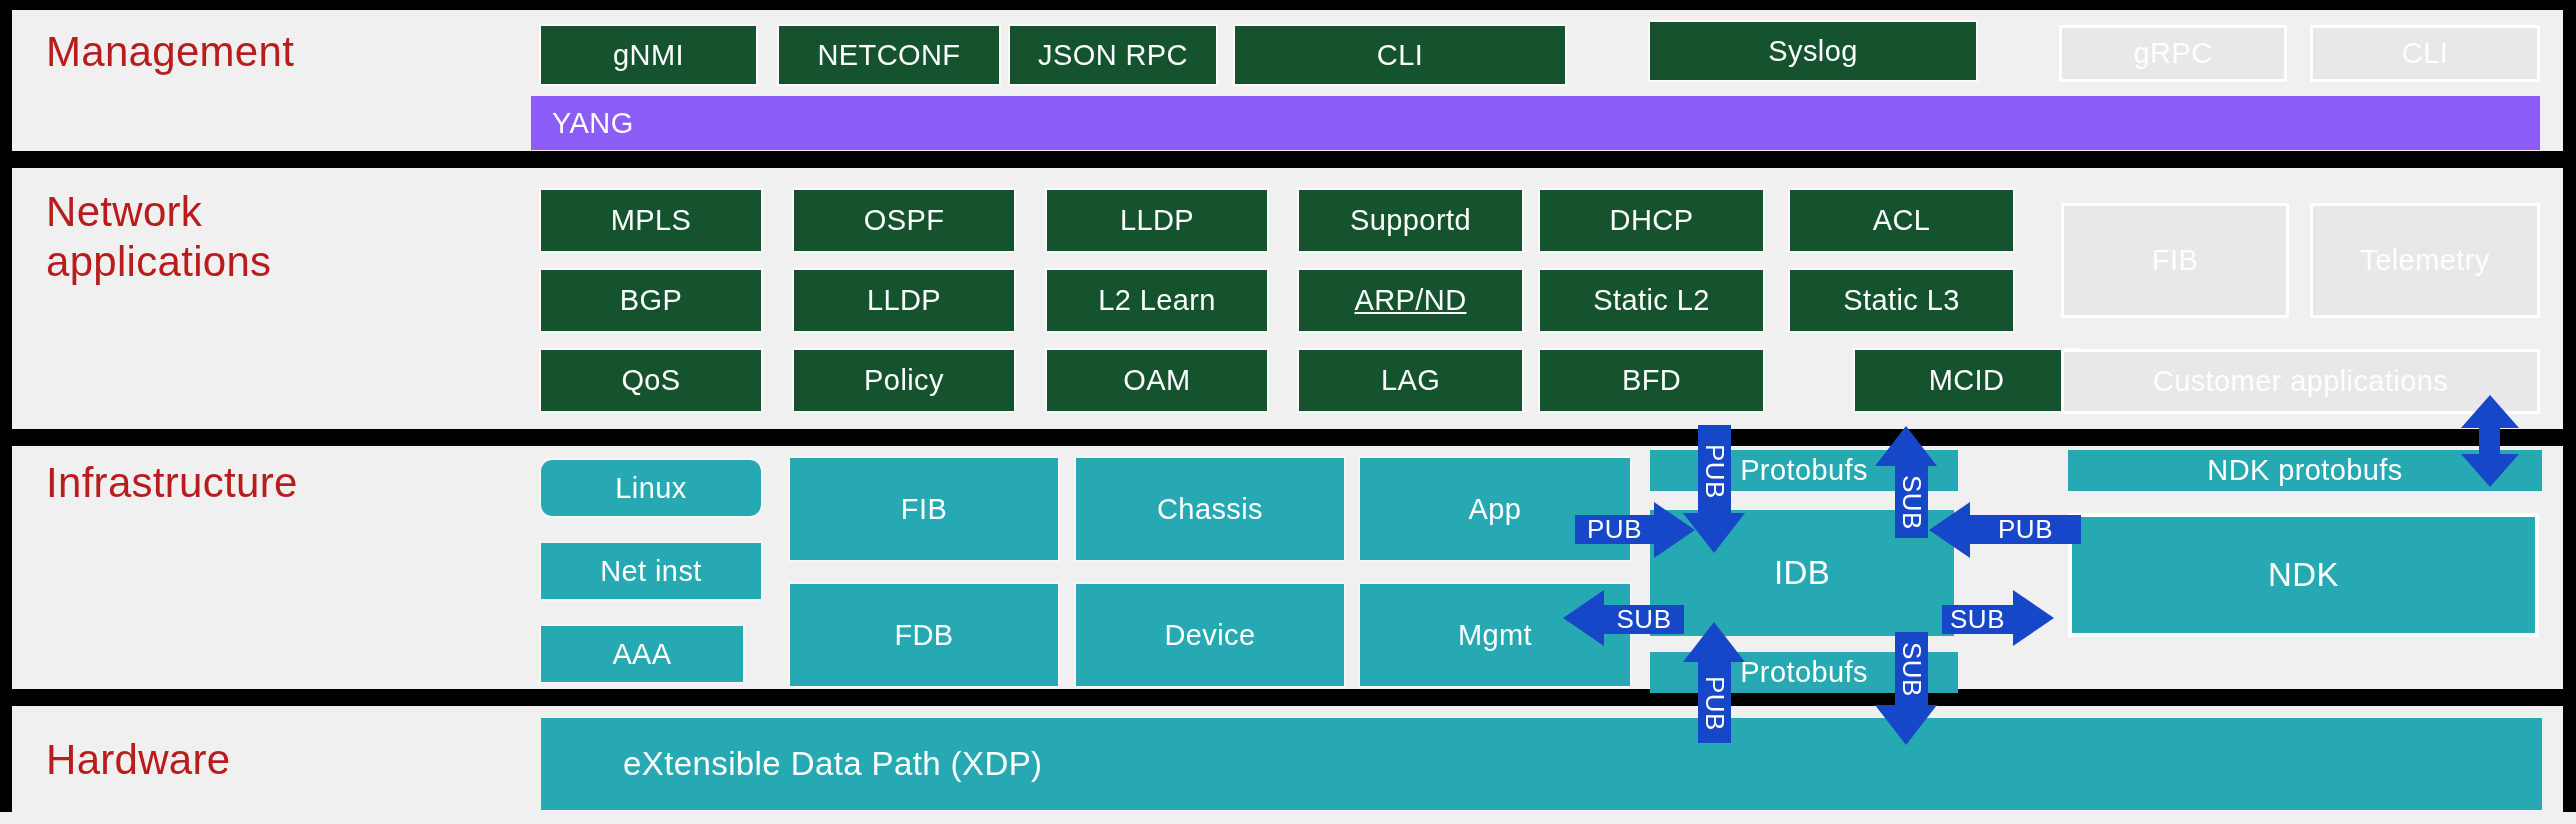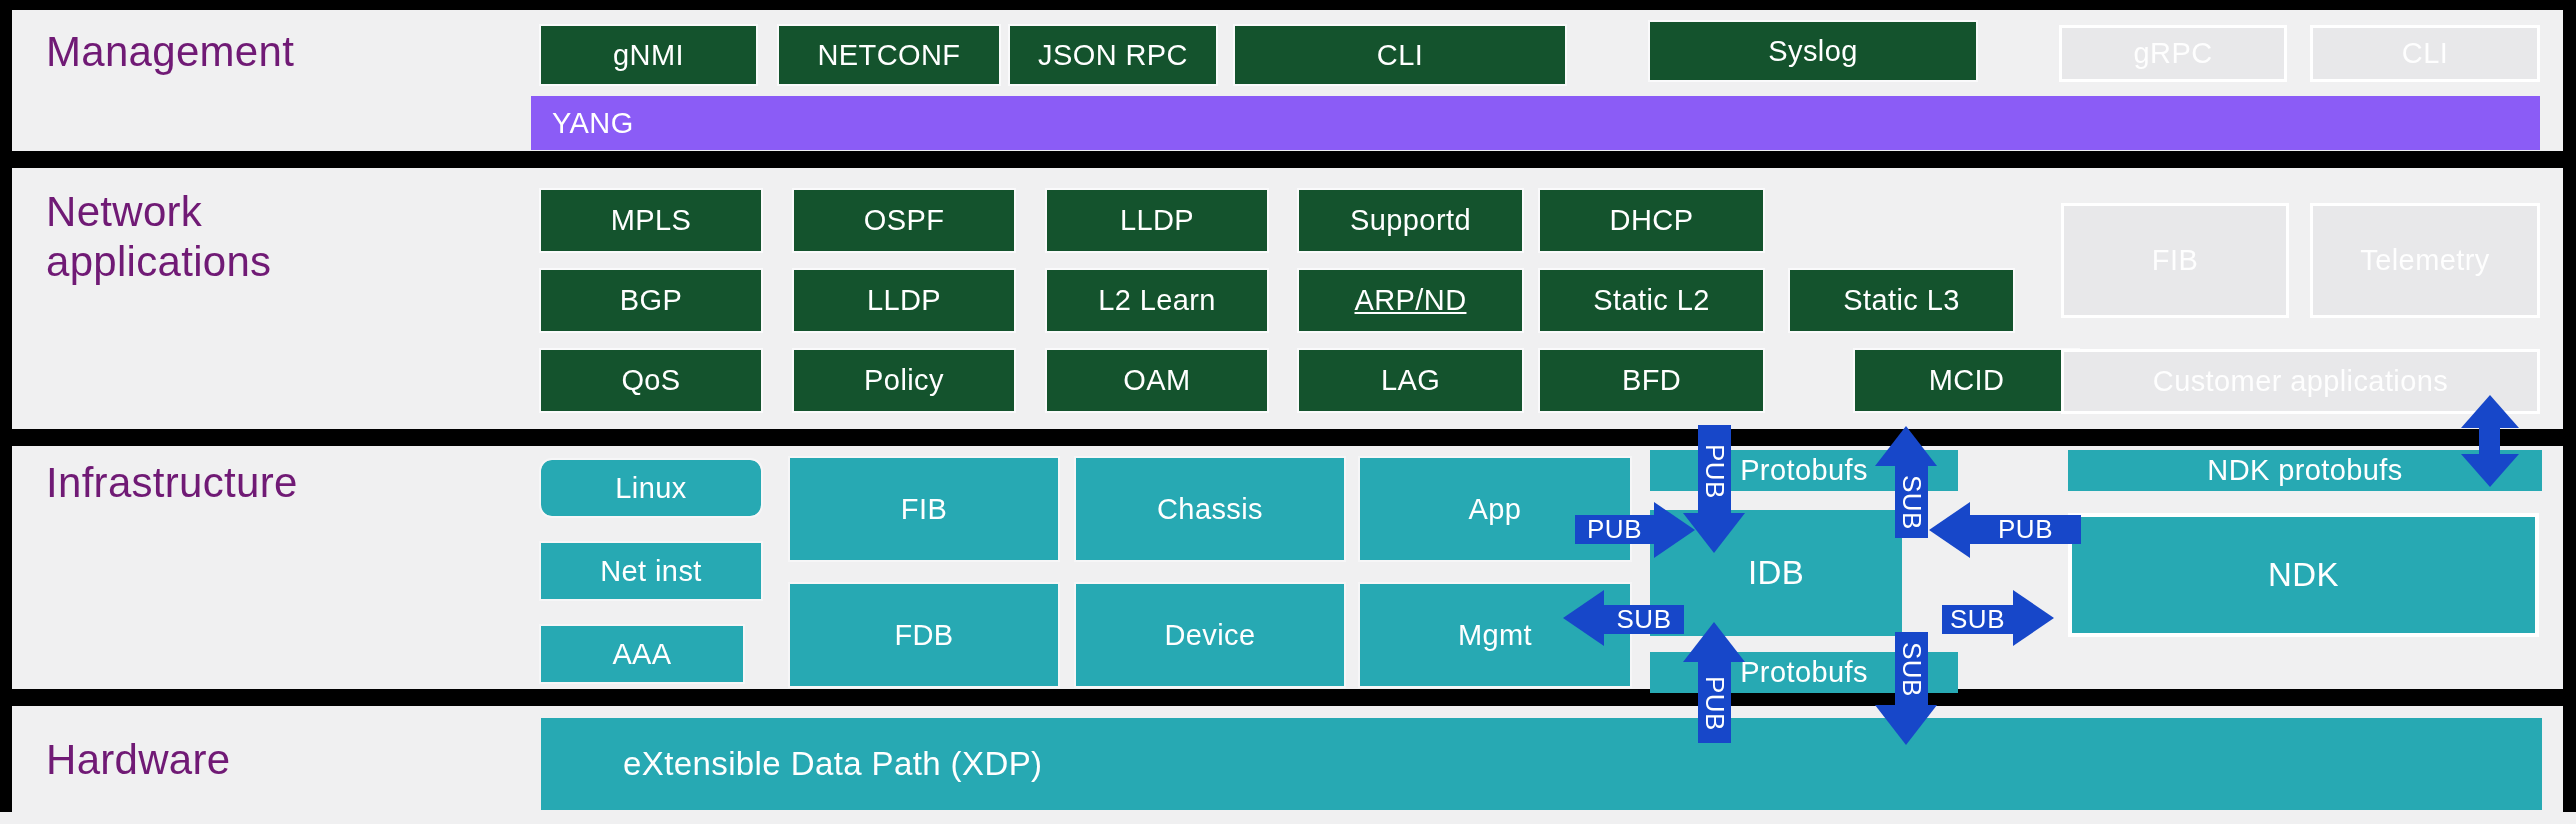--- a/index.html
+++ b/index.html
@@ -9,21 +9,21 @@
   }
   .bar{position:absolute;background:#000;z-index:1;}
   .box{position:absolute;display:flex;align-items:center;justify-content:center;
        color:#ffffff;font-size:29px;letter-spacing:0.4px;z-index:2;box-sizing:border-box;}
   .blue{background:#14532d;outline:2.9px solid #fafafb;}
   .teal{background:#27a9b3;outline:2.9px solid #f6f6f7;}
   .teal-flat{background:#27a9b3;}
   .gray{background:#e8e8ea;border:3.8px solid #ffffff;color:rgba(255,255,255,.93);}
   .whiteborder{border:4.8px solid #ffffff;}
   .leftpad{justify-content:flex-start;}
-  .lbl{position:absolute;color:#701a75;font-size:42px;letter-spacing:0.3px;line-height:50px;z-index:2;}
+  .lbl{position:absolute;color:#b91c1c;font-size:42px;letter-spacing:0.3px;line-height:50px;z-index:2;}
   .arr{position:absolute;background:#1747c9;z-index:4;}
   .arr-lbl{position:absolute;color:#fff;font-size:26px;letter-spacing:0.5px;z-index:5;
            display:flex;align-items:center;justify-content:center;}
   .vtext{writing-mode:vertical-rl;}
   .tri{position:absolute;width:0;height:0;z-index:4;}
   .tri-right{border-top:28px solid transparent;border-bottom:28px solid transparent;border-left:41px solid #1747c9;}
   .tri-left{border-top:28px solid transparent;border-bottom:28px solid transparent;border-right:41px solid #1747c9;}
   .tri-down{border-left:31px solid transparent;border-right:31px solid transparent;border-top:40px solid #1747c9;}
   .tri-up{border-left:31px solid transparent;border-right:31px solid transparent;border-bottom:40px solid #1747c9;}
   .tri-up-sm{border-left:29px solid transparent;border-right:29px solid transparent;border-bottom:33px solid #1747c9;}
@@ -54,20 +54,21 @@
 
   <div class="box leftpad" style="left:531px;top:96px;width:2009px;height:54px;background:#8b5cf6;padding-left:21px;">YANG</div>
 
   <div class="lbl" style="left:46px;top:187px;width:259px;">Network applications</div>
 
   <div class="box blue" style="left:541px;top:190px;width:220px;height:61px;">MPLS</div>
   <div class="box blue" style="left:794px;top:190px;width:220px;height:61px;">OSPF</div>
   <div class="box blue" style="left:1047px;top:190px;width:220px;height:61px;">LLDP</div>
   <div class="box blue" style="left:1299px;top:190px;width:223px;height:61px;">Supportd</div>
   <div class="box blue" style="left:1540px;top:190px;width:223px;height:61px;">DHCP</div>
+  <div class="box blue" style="left:1790px;top:190px;width:223px;height:61px;">ACL</div>
 
   <div class="box blue" style="left:541px;top:270px;width:220px;height:61px;">BGP</div>
   <div class="box blue" style="left:794px;top:270px;width:220px;height:61px;">LLDP</div>
   <div class="box blue" style="left:1047px;top:270px;width:220px;height:61px;">L2 Learn</div>
   <div class="box blue" style="left:1299px;top:270px;width:223px;height:61px;text-decoration:underline;">ARP/ND</div>
   <div class="box blue" style="left:1540px;top:270px;width:223px;height:61px;">Static L2</div>
   <div class="box blue" style="left:1790px;top:270px;width:223px;height:61px;">Static L3</div>
 
   <div class="box blue" style="left:541px;top:350px;width:220px;height:61px;">QoS</div>
   <div class="box blue" style="left:794px;top:350px;width:220px;height:61px;">Policy</div>
@@ -87,21 +88,21 @@
   <div class="box teal" style="left:541px;top:626px;width:202px;height:56px;">AAA</div>
 
   <div class="box teal" style="left:790px;top:458px;width:268px;height:102px;">FIB</div>
   <div class="box teal" style="left:1076px;top:458px;width:268px;height:102px;">Chassis</div>
   <div class="box teal" style="left:1360px;top:458px;width:270px;height:102px;">App</div>
   <div class="box teal" style="left:790px;top:584px;width:268px;height:102px;">FDB</div>
   <div class="box teal" style="left:1076px;top:584px;width:268px;height:102px;">Device</div>
   <div class="box teal" style="left:1360px;top:584px;width:270px;height:102px;">Mgmt</div>
 
   <div class="box teal-flat" style="left:1650px;top:450px;width:308px;height:41px;">Protobufs</div>
-  <div class="box teal-flat" style="left:1650px;top:510px;width:252px;height:126px;font-size:33px;">IDB</div>
+  <div class="box teal-flat" style="left:1650px;top:510px;width:304px;height:126px;font-size:33px;">IDB</div>
   <div class="box teal-flat" style="left:1650px;top:652px;width:308px;height:41px;">Protobufs</div>
 
   <div class="box teal-flat" style="left:2068px;top:450px;width:474px;height:41px;">NDK protobufs</div>
   <div class="box teal-flat whiteborder" style="left:2068px;top:513px;width:471px;height:124px;font-size:33px;">NDK</div>
 
   <div class="arr" style="left:1698px;top:425px;width:33px;height:90px;"></div>
   <div class="tri tri-down" style="left:1683px;top:513px;"></div>
   <div class="arr-lbl vtext" style="left:1698px;top:429px;width:33px;height:84px;">PUB</div>
 
   <div class="tri tri-up" style="left:1875px;top:426px;"></div>

